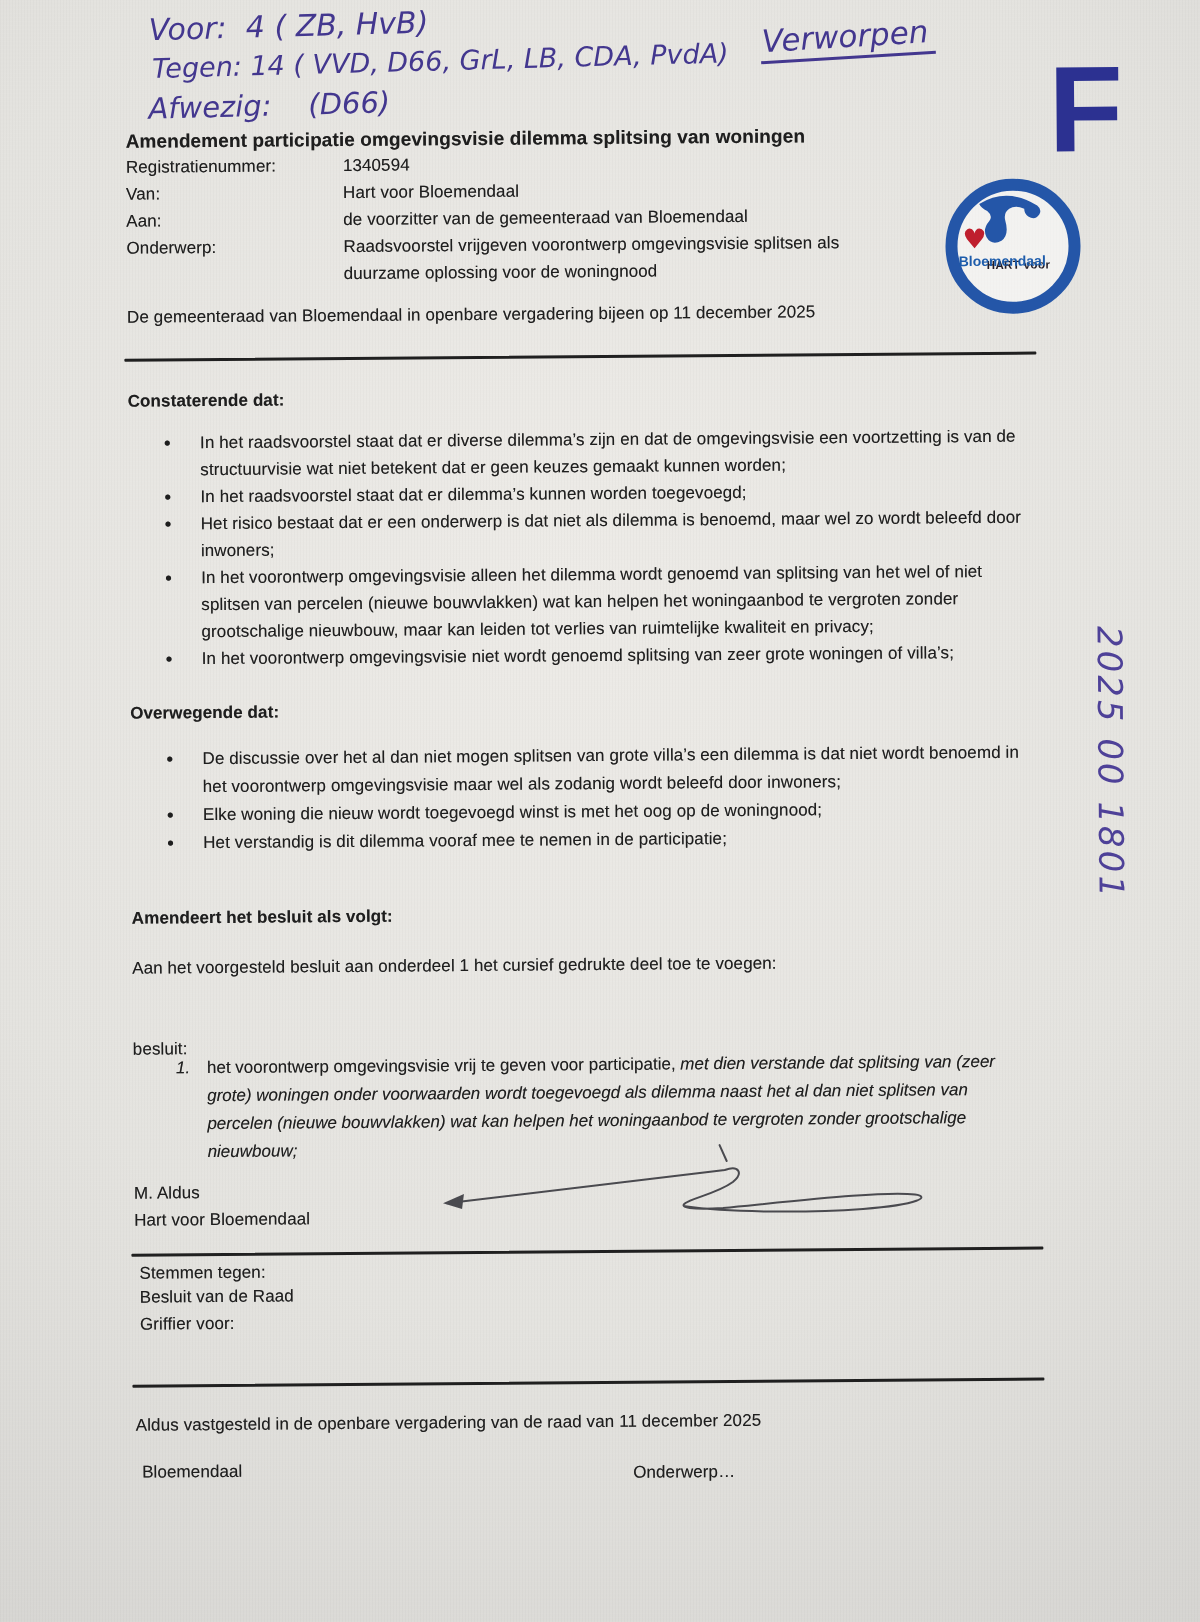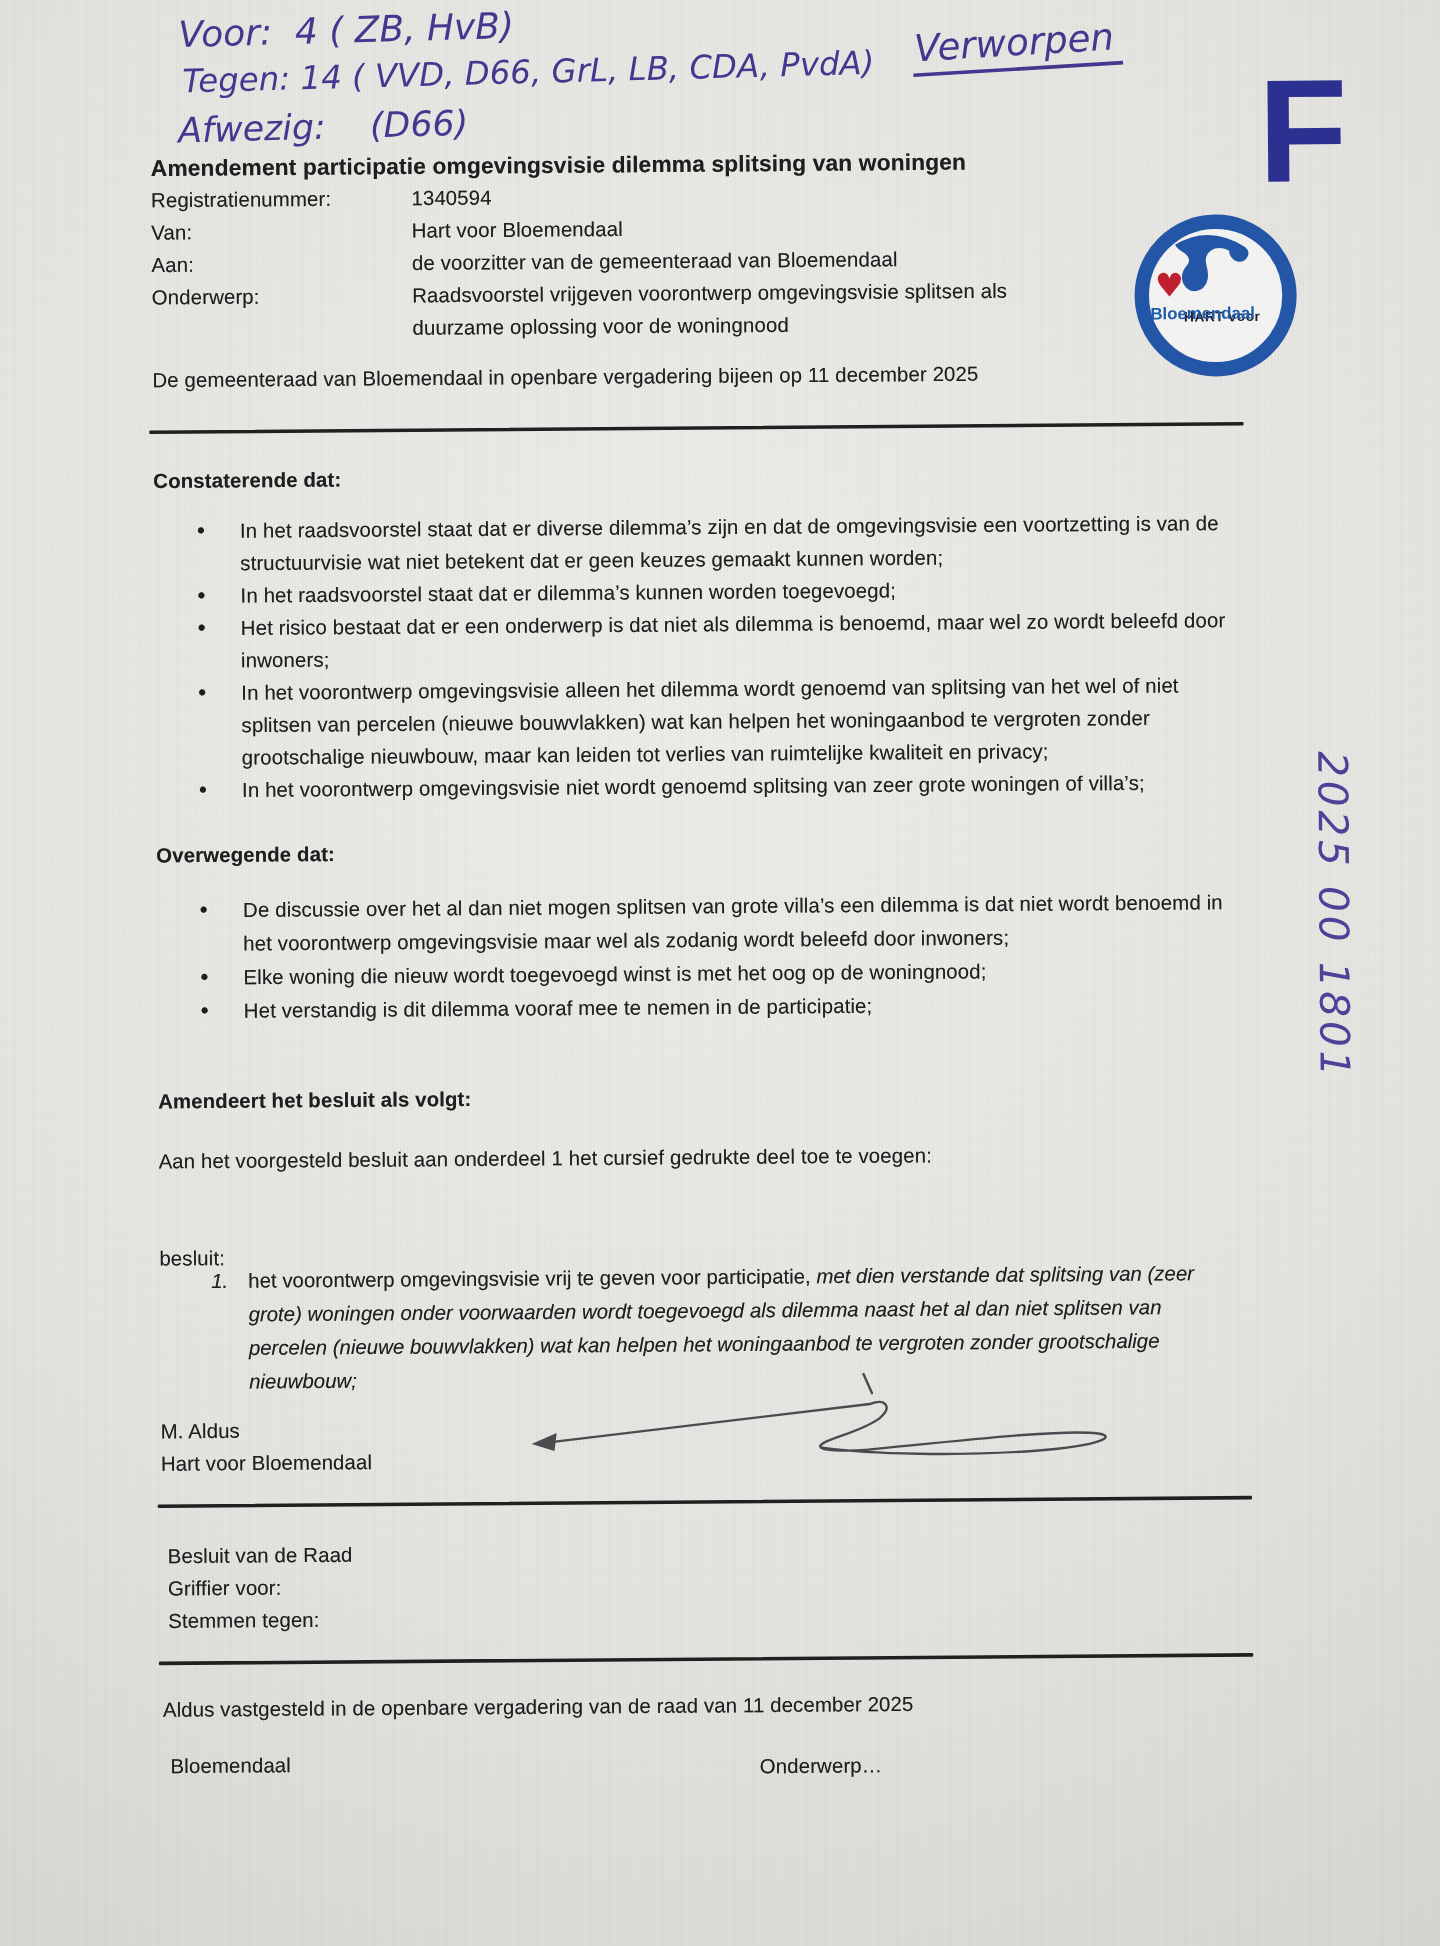--- a/index.html
+++ b/index.html
@@ -144,21 +144,21 @@
         <path d="M14,64 L292,33 C306,28 311,36 300,45 C285,56 258,61 252,66 C246,70 258,73 290,71 C368,64 452,55 482,59 C497,61 488,69 430,73 C368,77 292,75 252,69"></path>
       </g>
       <polygon points="10,64 31,55 29,70" fill="#4a4a4f"></polygon>
     </svg>
     <div class="t" style="left:131px;top:1176px;">M. Aldus</div>
     <div class="t" style="left:131px;top:1203px;">Hart voor Bloemendaal</div>
 
     <div class="rule" style="top:1250px;"></div>
     <div class="t" style="left:136px;top:1280px;">Besluit van de Raad</div>
     <div class="t" style="left:136px;top:1307px;">Griffier voor:</div>
-    <div class="t" style="left:136px;top:1334px;">Stemmen tegen:</div>
+    <div class="t" style="left:136px;top:1256px;">Stemmen tegen:</div>
     <div class="rule" style="top:1381px;"></div>
 
     <div class="t" style="left:131px;top:1408px;">Aldus vastgesteld in de openbare vergadering van de raad van 11 december 2025</div>
     <div class="t" style="left:137px;top:1455px;">Bloemendaal</div>
     <div class="t" style="left:628px;top:1459px;">Onderwerp…</div>
 
   </div>
 </div>
 
 </body></html>

